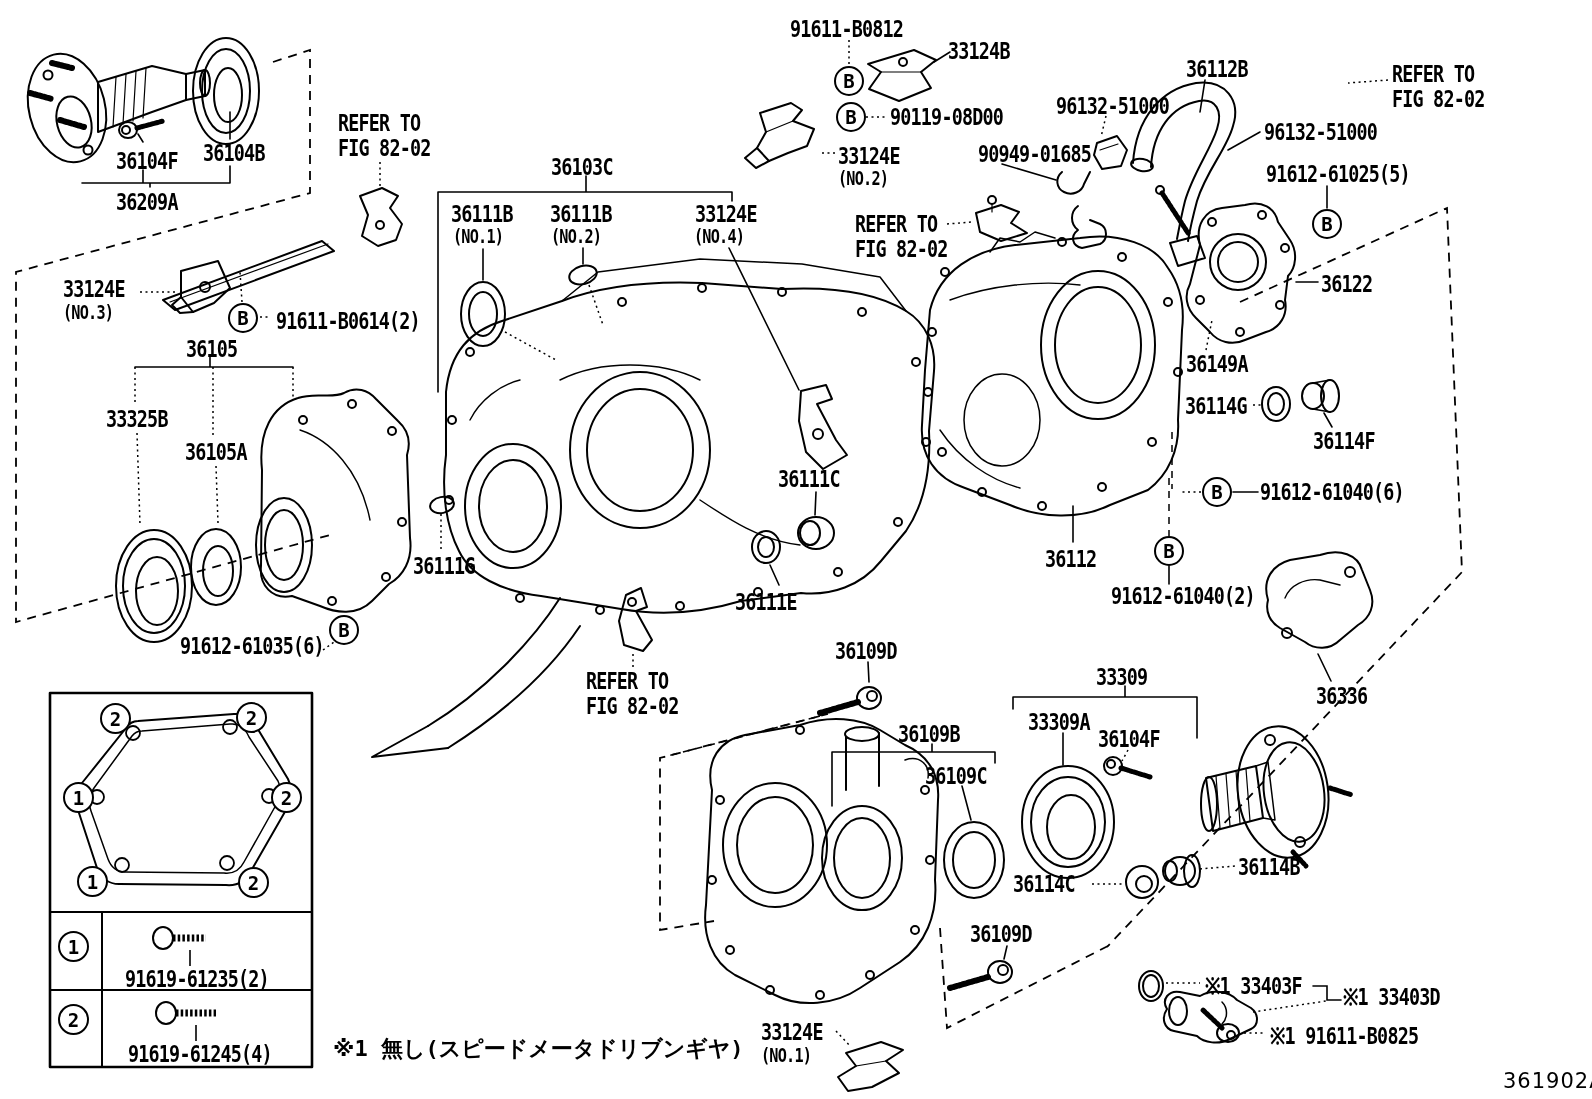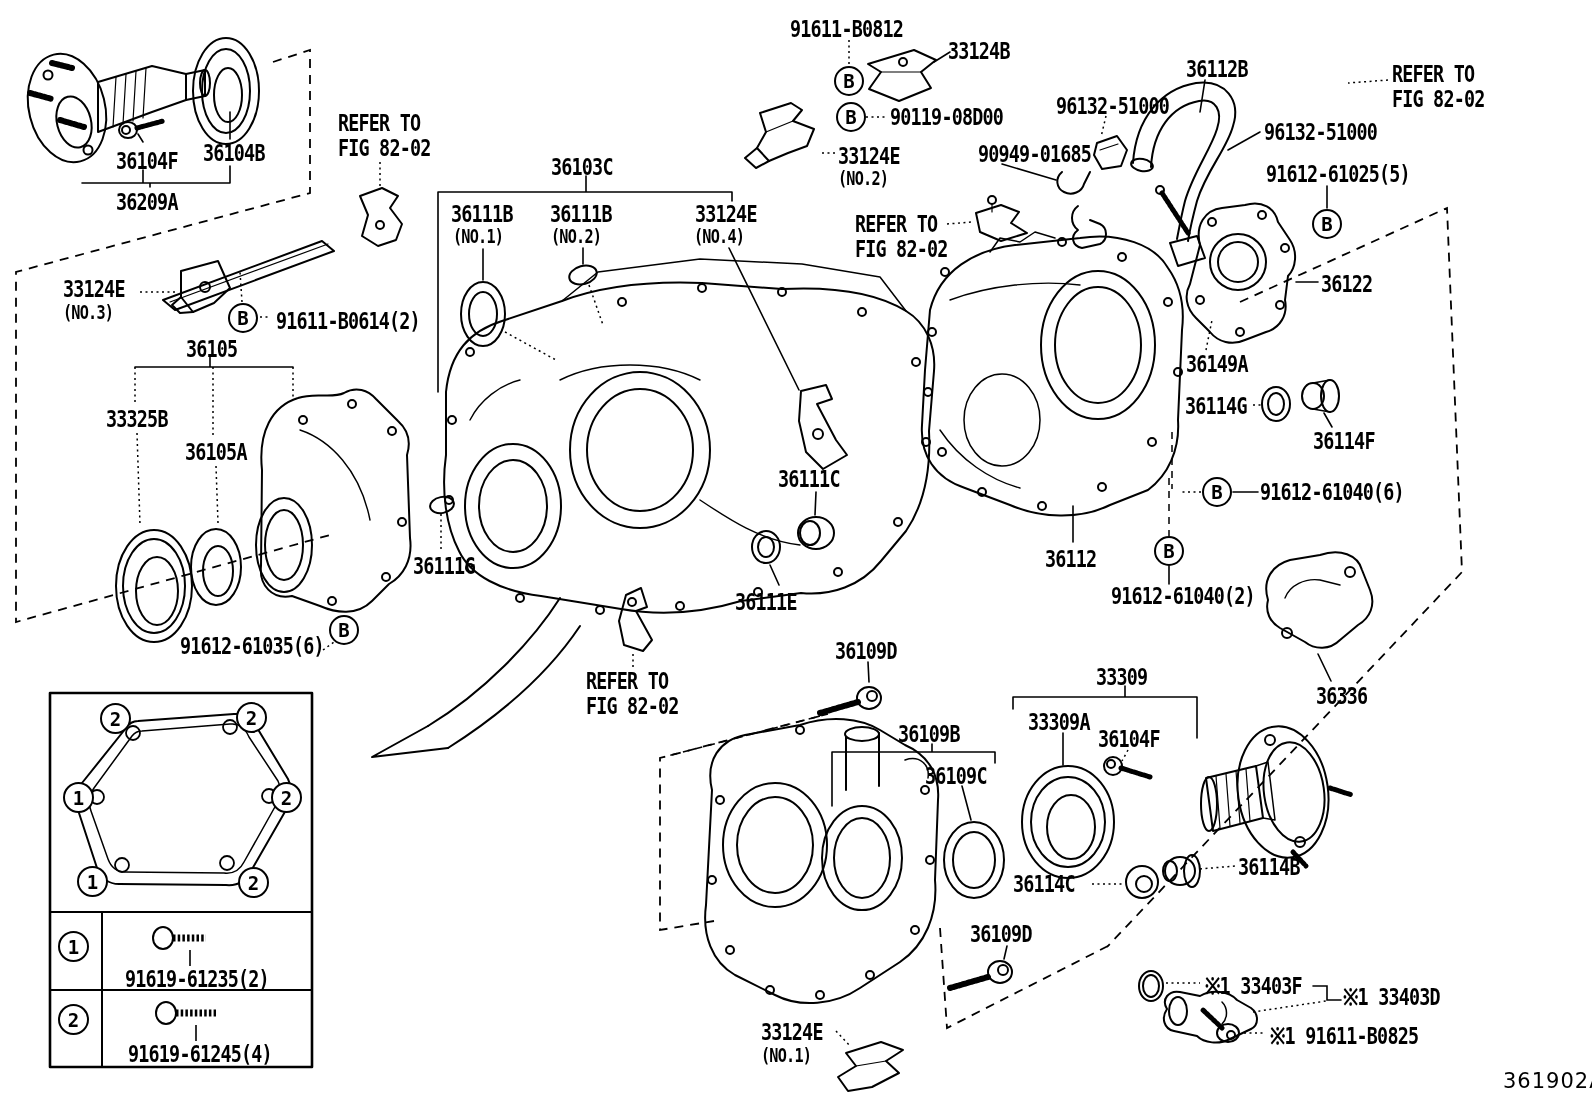--- a/index.html
+++ b/index.html
@@ -409,15 +409,16 @@
   <div class="ncall" style="left:63px;top:782px">1</div>
   <div class="ncall" style="left:271px;top:782px">2</div>
   <div class="ncall" style="left:77px;top:866px">1</div>
   <div class="ncall" style="left:238px;top:867px">2</div>
 
   <div class="ncall" style="left:58px;top:931px">1</div>
   <div class="lbl" style="left:125px;top:967px">91619-61235(2)</div>
   <div class="ncall" style="left:58px;top:1004px">2</div>
   <div class="lbl" style="left:128px;top:1042px">91619-61245(4)</div>
 
+  <div class="foot" style="left:333px;top:1034px">※1 無し(スピードメータドリブンギヤ)</div>
   <div class="plain" style="left:1503px;top:1069px">361902A</div>
 
 </div>
 
 </body></html>

